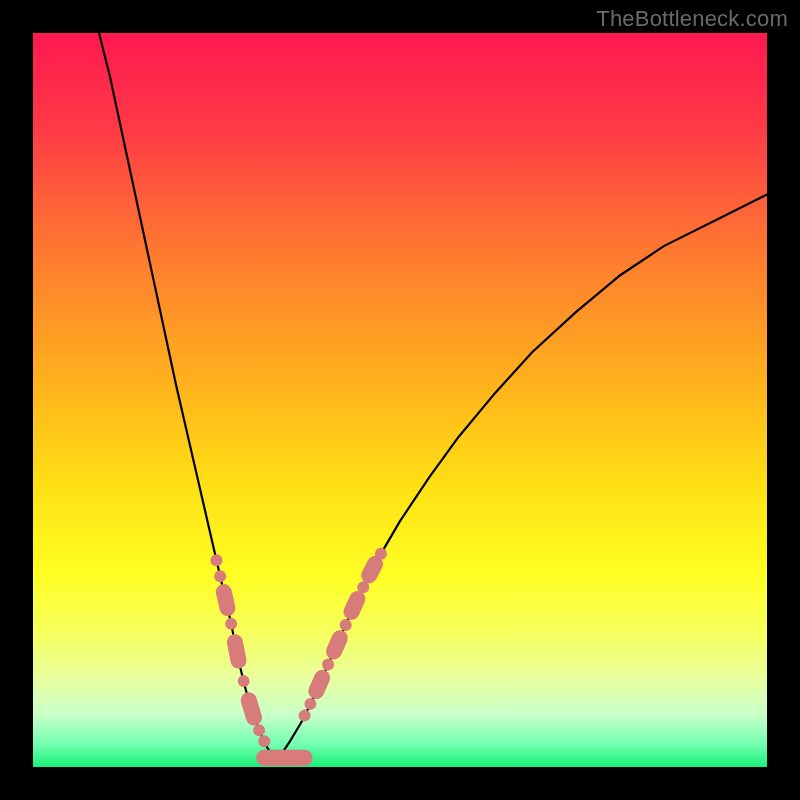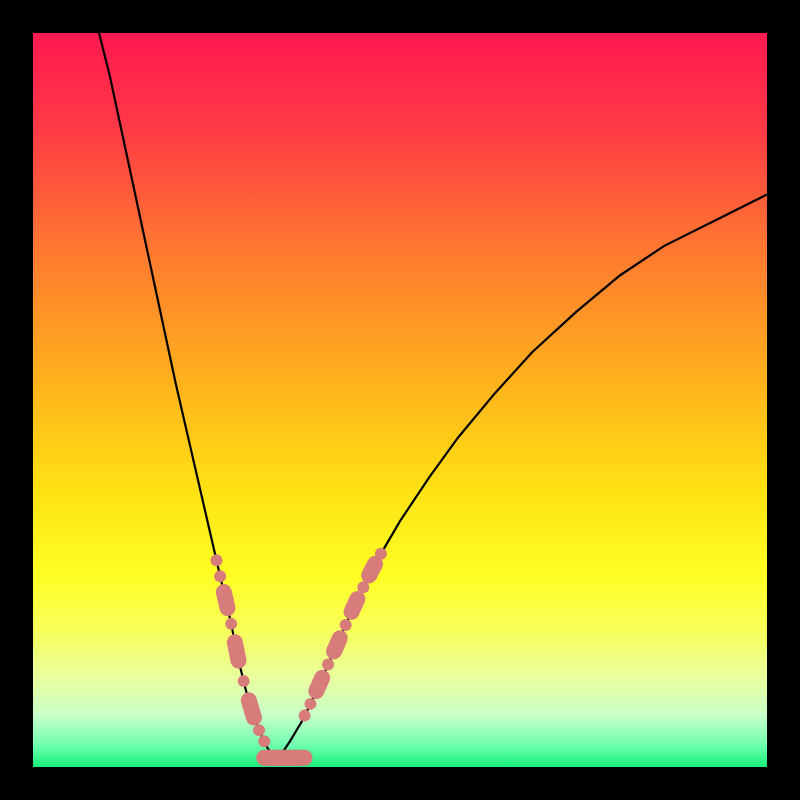--- a/index.html
+++ b/index.html
@@ -104,13 +104,14 @@
         <circle cx="254.70" cy="724.83" r="6" fill="#d77b7b"></circle>
         <rect x="246.70" y="716.83" width="21.87" height="16.00" rx="8" ry="8" fill="#d77b7b" transform="rotate(0.00 257.63 724.83)"></rect>
         <circle cx="260.57" cy="724.83" r="6" fill="#d77b7b"></circle>
         <rect x="252.57" y="716.83" width="21.87" height="16.00" rx="8" ry="8" fill="#d77b7b" transform="rotate(0.00 263.51 724.83)"></rect>
         <circle cx="266.44" cy="724.83" r="6" fill="#d77b7b"></circle>
         <rect x="258.44" y="716.83" width="21.14" height="16.00" rx="8" ry="8" fill="#d77b7b" transform="rotate(0.00 269.01 724.83)"></rect>
         <circle cx="271.58" cy="724.83" r="6" fill="#d77b7b"></circle>
       </g>
   </svg>
 
+  <div class="watermark">TheBottleneck.com</div>
 </div>
 
 </body></html>

